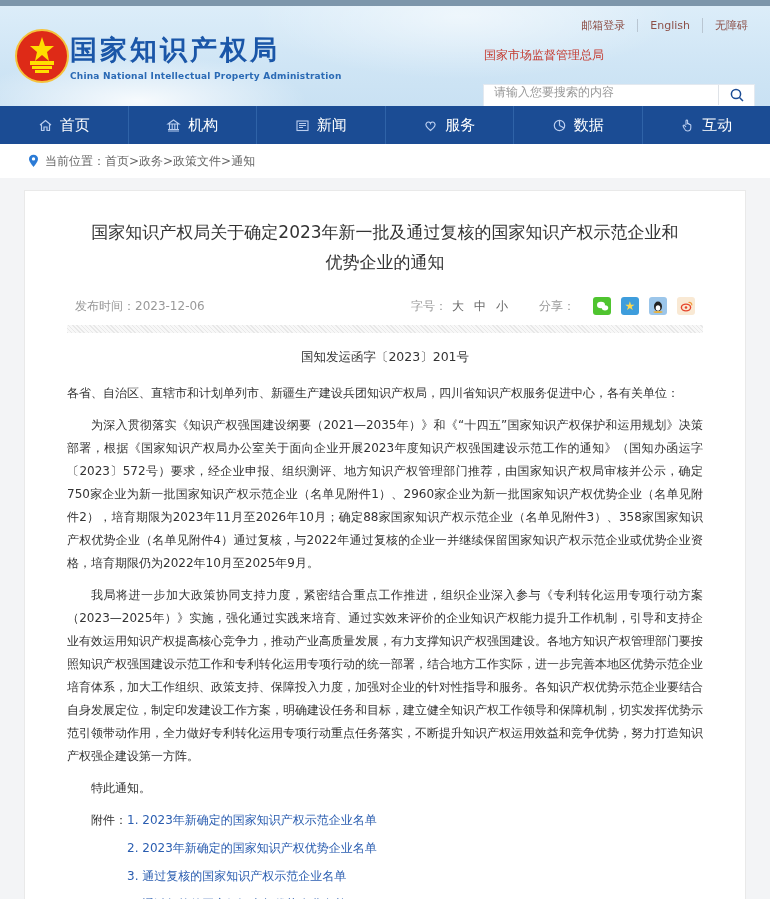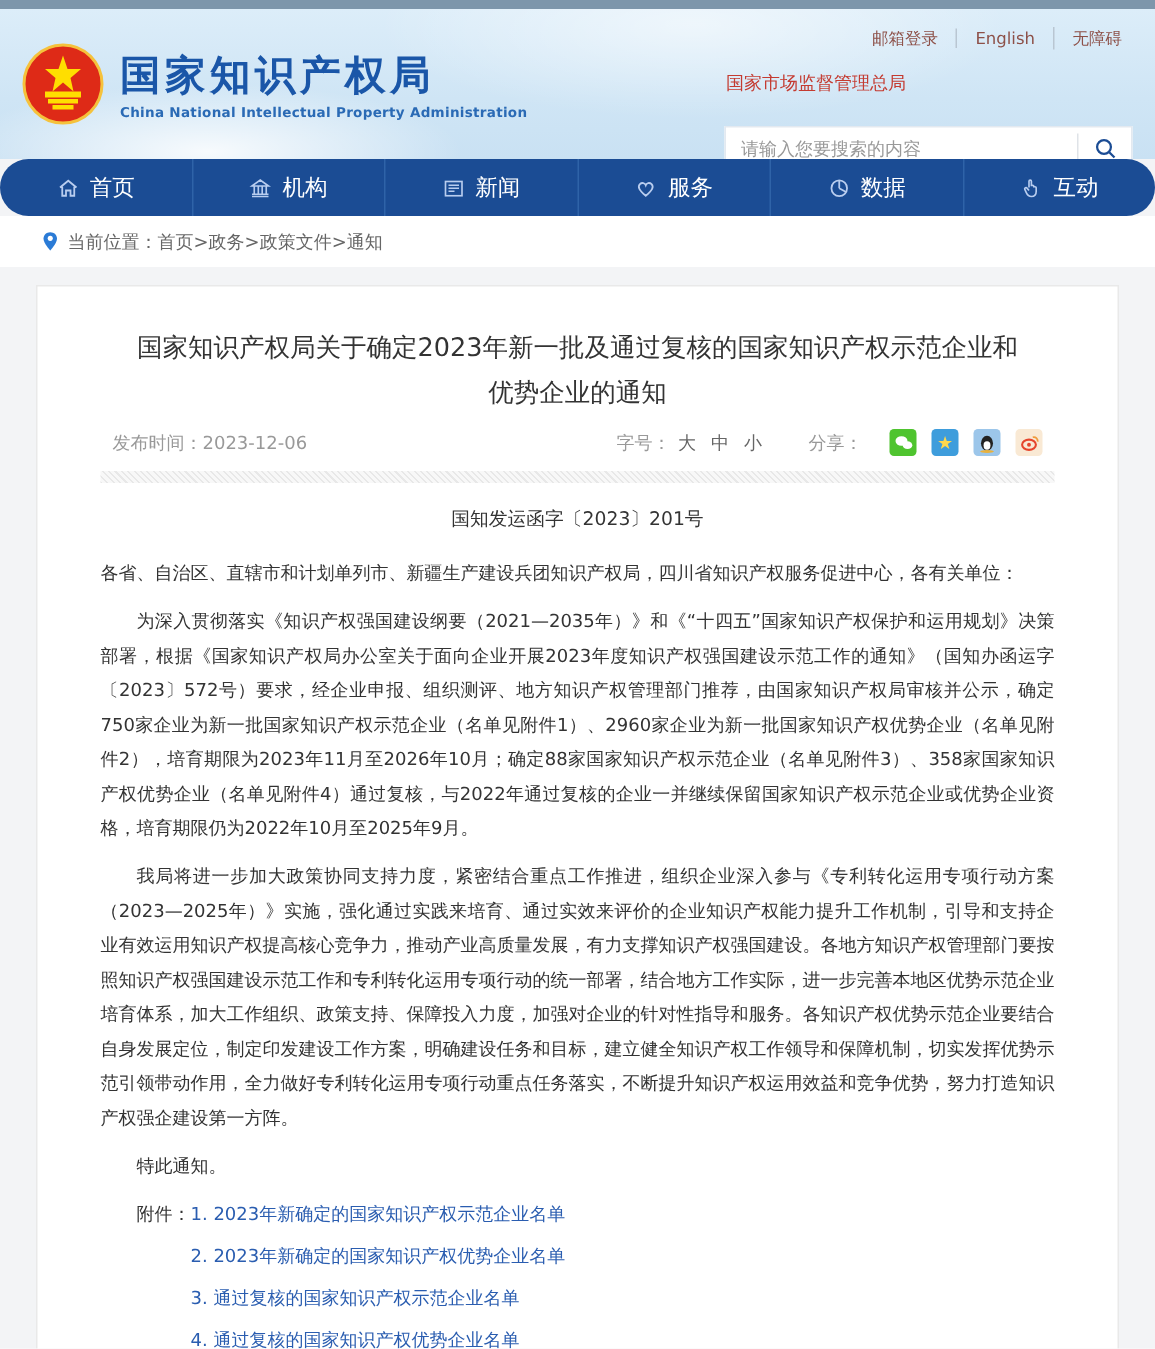--- a/index.html
+++ b/index.html
@@ -11,60 +11,60 @@
 
   
   .header { position:relative; height:100px;
     background:
       radial-gradient(ellipse 260px 70px at 18% 95%, rgba(255,255,255,.85), rgba(255,255,255,0) 65%),
       radial-gradient(ellipse 300px 90px at 60% 10%, rgba(255,255,255,.55), rgba(255,255,255,0) 70%),
       linear-gradient(180deg,#dcedf9 0%,#cfe5f5 60%,#c9e1f3 100%);
   }
   .logo-wrap { position:absolute; left:14px; top:22px; display:flex; align-items:center; }
   .emblem { width:56px; height:56px; flex:none; }
-  .site-text { margin-left:10px; }
+  .site-text { }
   .site-name { font-size:27px; font-weight:bold; color:#1a56a8; letter-spacing:3px; }
   .site-name-en { font-size:9px; font-weight:bold; color:#2a6ab5; margin-top:3px; letter-spacing:.2px; }
 
   .topbar { position:absolute; right:10px; top:12px; font-size:11px; color:#8d5048; display:flex; align-items:center; }
   .topbar .tlink { padding:0 12px; cursor:pointer; }
   .topbar .tlink + .tlink { border-left:1px solid #b9c6d2; }
 
   .related { position:absolute; left:484px; top:40px; font-size:12px; color:#c43b31; line-height:18px; }
   .related .rlink { display:block; cursor:pointer; }
 
   .searchbox { position:absolute; left:483px; top:78px; width:272px; height:30px; background:#fff;
-    border:1px solid #e3e9f0; display:flex; align-items:center; }
+    border:1px solid #e3e9f0; display:flex; align-items:flex-start; }
   .searchbox input { flex:1; border:0; outline:0; font-size:12px; color:#333; padding:0 10px;
     font-family:inherit; background:transparent; }
   .searchbox input::placeholder { color:#999; }
   .search-btn { width:36px; height:20px; border-left:1px solid #dfe3e8; display:flex; align-items:center; justify-content:center; cursor:pointer; }
 
   
-  .nav { display:flex; height:38px; background:#1b4c94; position:relative;border-radius:19px; }
+  .nav { display:flex; height:38px; background:#1b4c94; position:relative; }
   .nav-item { flex:1; position:relative; display:flex; align-items:center; justify-content:center;
     color:#fff; font-size:15px; cursor:pointer; }
   .nav-item + .nav-item { border-left:1px solid #2f63a8;text-align:right; }
   .nav-item .nicon { display:flex; margin-right:7px; }
   .nav-item.active { background:#0d2d5e; }
   .nav-item.active::before { content:""; position:absolute; left:0; right:0; top:-5px; height:5px; background:#b2413d; }
   .nav-item.active::after { content:""; position:absolute; bottom:0; left:50%; margin-left:-6px;
     border:6px solid transparent; border-bottom-color:#fff; border-top:none; }
 
   
   .crumbbar { height:34px; background:#fff; display:flex; align-items:center; padding-left:28px;
     font-size:12px; color:#666; }
   .crumbbar .pin { margin-right:6px; display:flex; }
   .crumb-path { cursor:pointer; }
 
   
   .card { margin:12px 24px 0; background:#fff; border:1px solid #e9e9e9; padding:26px 42px 12px; min-height:690px; }
 
   .art-title { text-align:center; font-size:17px; font-weight:400; color:#333; line-height:30px;
-    max-width:600px; margin:0 auto 9px; }
+    max-width:600px; margin:0 auto 20px; }
 
   .meta { display:flex; align-items:center; justify-content:space-between; font-size:12px; color:#999; margin:0 8px 10px; }
   .meta-right { display:flex; align-items:center; }
   .fs-label, .share-label { color:#999; }
   .fs-opt { color:#666; margin:0 5px; cursor:pointer; }
   .share-label { margin-left:26px; margin-right:8px; }
   .share-icon { width:18px; height:18px; border-radius:3px; margin-left:10px; cursor:pointer;
     display:inline-flex; align-items:center; justify-content:center; }
   .si-wechat { background:#4fc42f; }
   .si-qzone  { background:#3e9ddc; color:#ffd84d; font-size:12px; }

